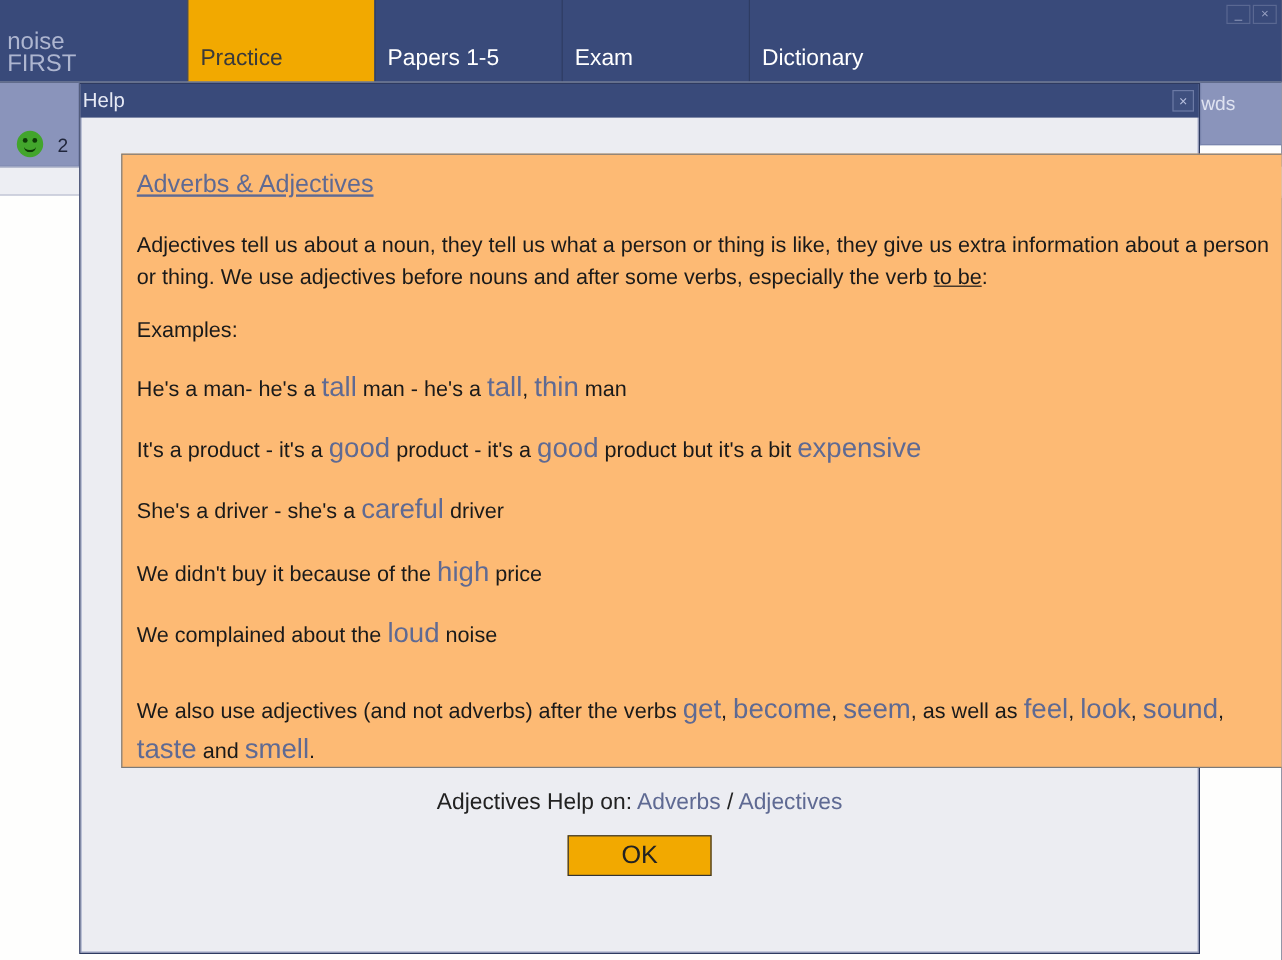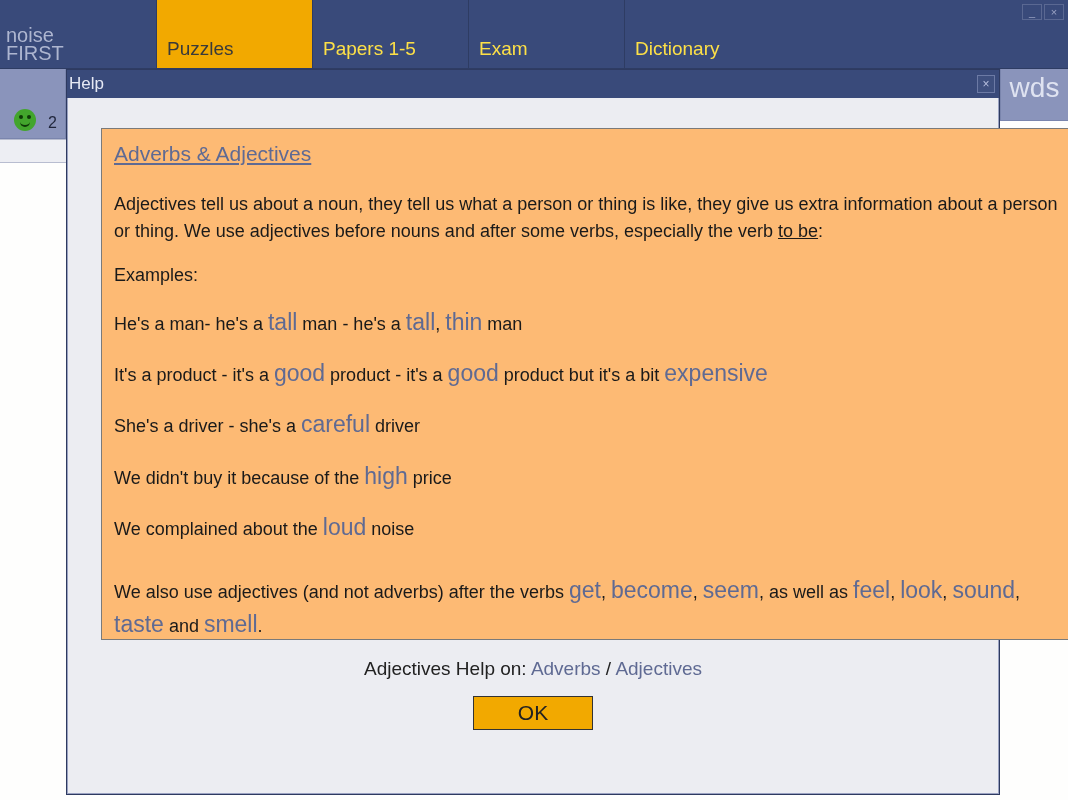--- a/index.html
+++ b/index.html
@@ -32,21 +32,21 @@
     left:156px; top:0;
     height:68px;
     display:flex;
   }
   .tab {
     height:68px;
     min-width:156px;
     padding:0 14px 8px 10px;
     display:flex;
     align-items:flex-end;
-    color:#fde047;
+    color:#ffffff;
     font-size:19px;
     border-left:1px solid #2e3c63;
     cursor:pointer;
   }
   .tab.active {
     background:#f2a900;
     color:#3a3a3a;
   }
   .winctrls {
     position:absolute;
@@ -118,22 +118,21 @@
     border-bottom:1px solid #b8bdd0;
   }
   .rightpanel {
     position:absolute;
     right:0; top:0;
     width:68px; height:52px;
     background:#8a94bb;
     border-left:1px solid #7a85ad;
     border-bottom:1px solid #7a85ad;
     color:#dfe3f1;
-    font-size:28px;
-    text-align:center;
+    font-size:16px;
     line-height:38px;
   }
   .mailtab {
     position:absolute;
     right:0; top:70px;
     width:68px; height:26px;
     background:#edeef3;
     color:#0f766e;
     border:1px solid #b8bdd0;
     text-align:right;
@@ -235,21 +234,21 @@
 </head>
 <body>
 
 <div class="topbar">
   <div class="brand">
     <span class="line1">noise</span>
     <span class="line2">FIRST</span>
   </div>
   <div class="tabs">
     <div class="tab active">
-        <span>Puzzles</span>
+        <span>Practice</span>
       </div>
     <div class="tab">
         <span>Papers 1-5</span>
       </div>
     <div class="tab">
         <span>Exam</span>
       </div>
     <div class="tab">
         <span>Dictionary</span>
       </div>

